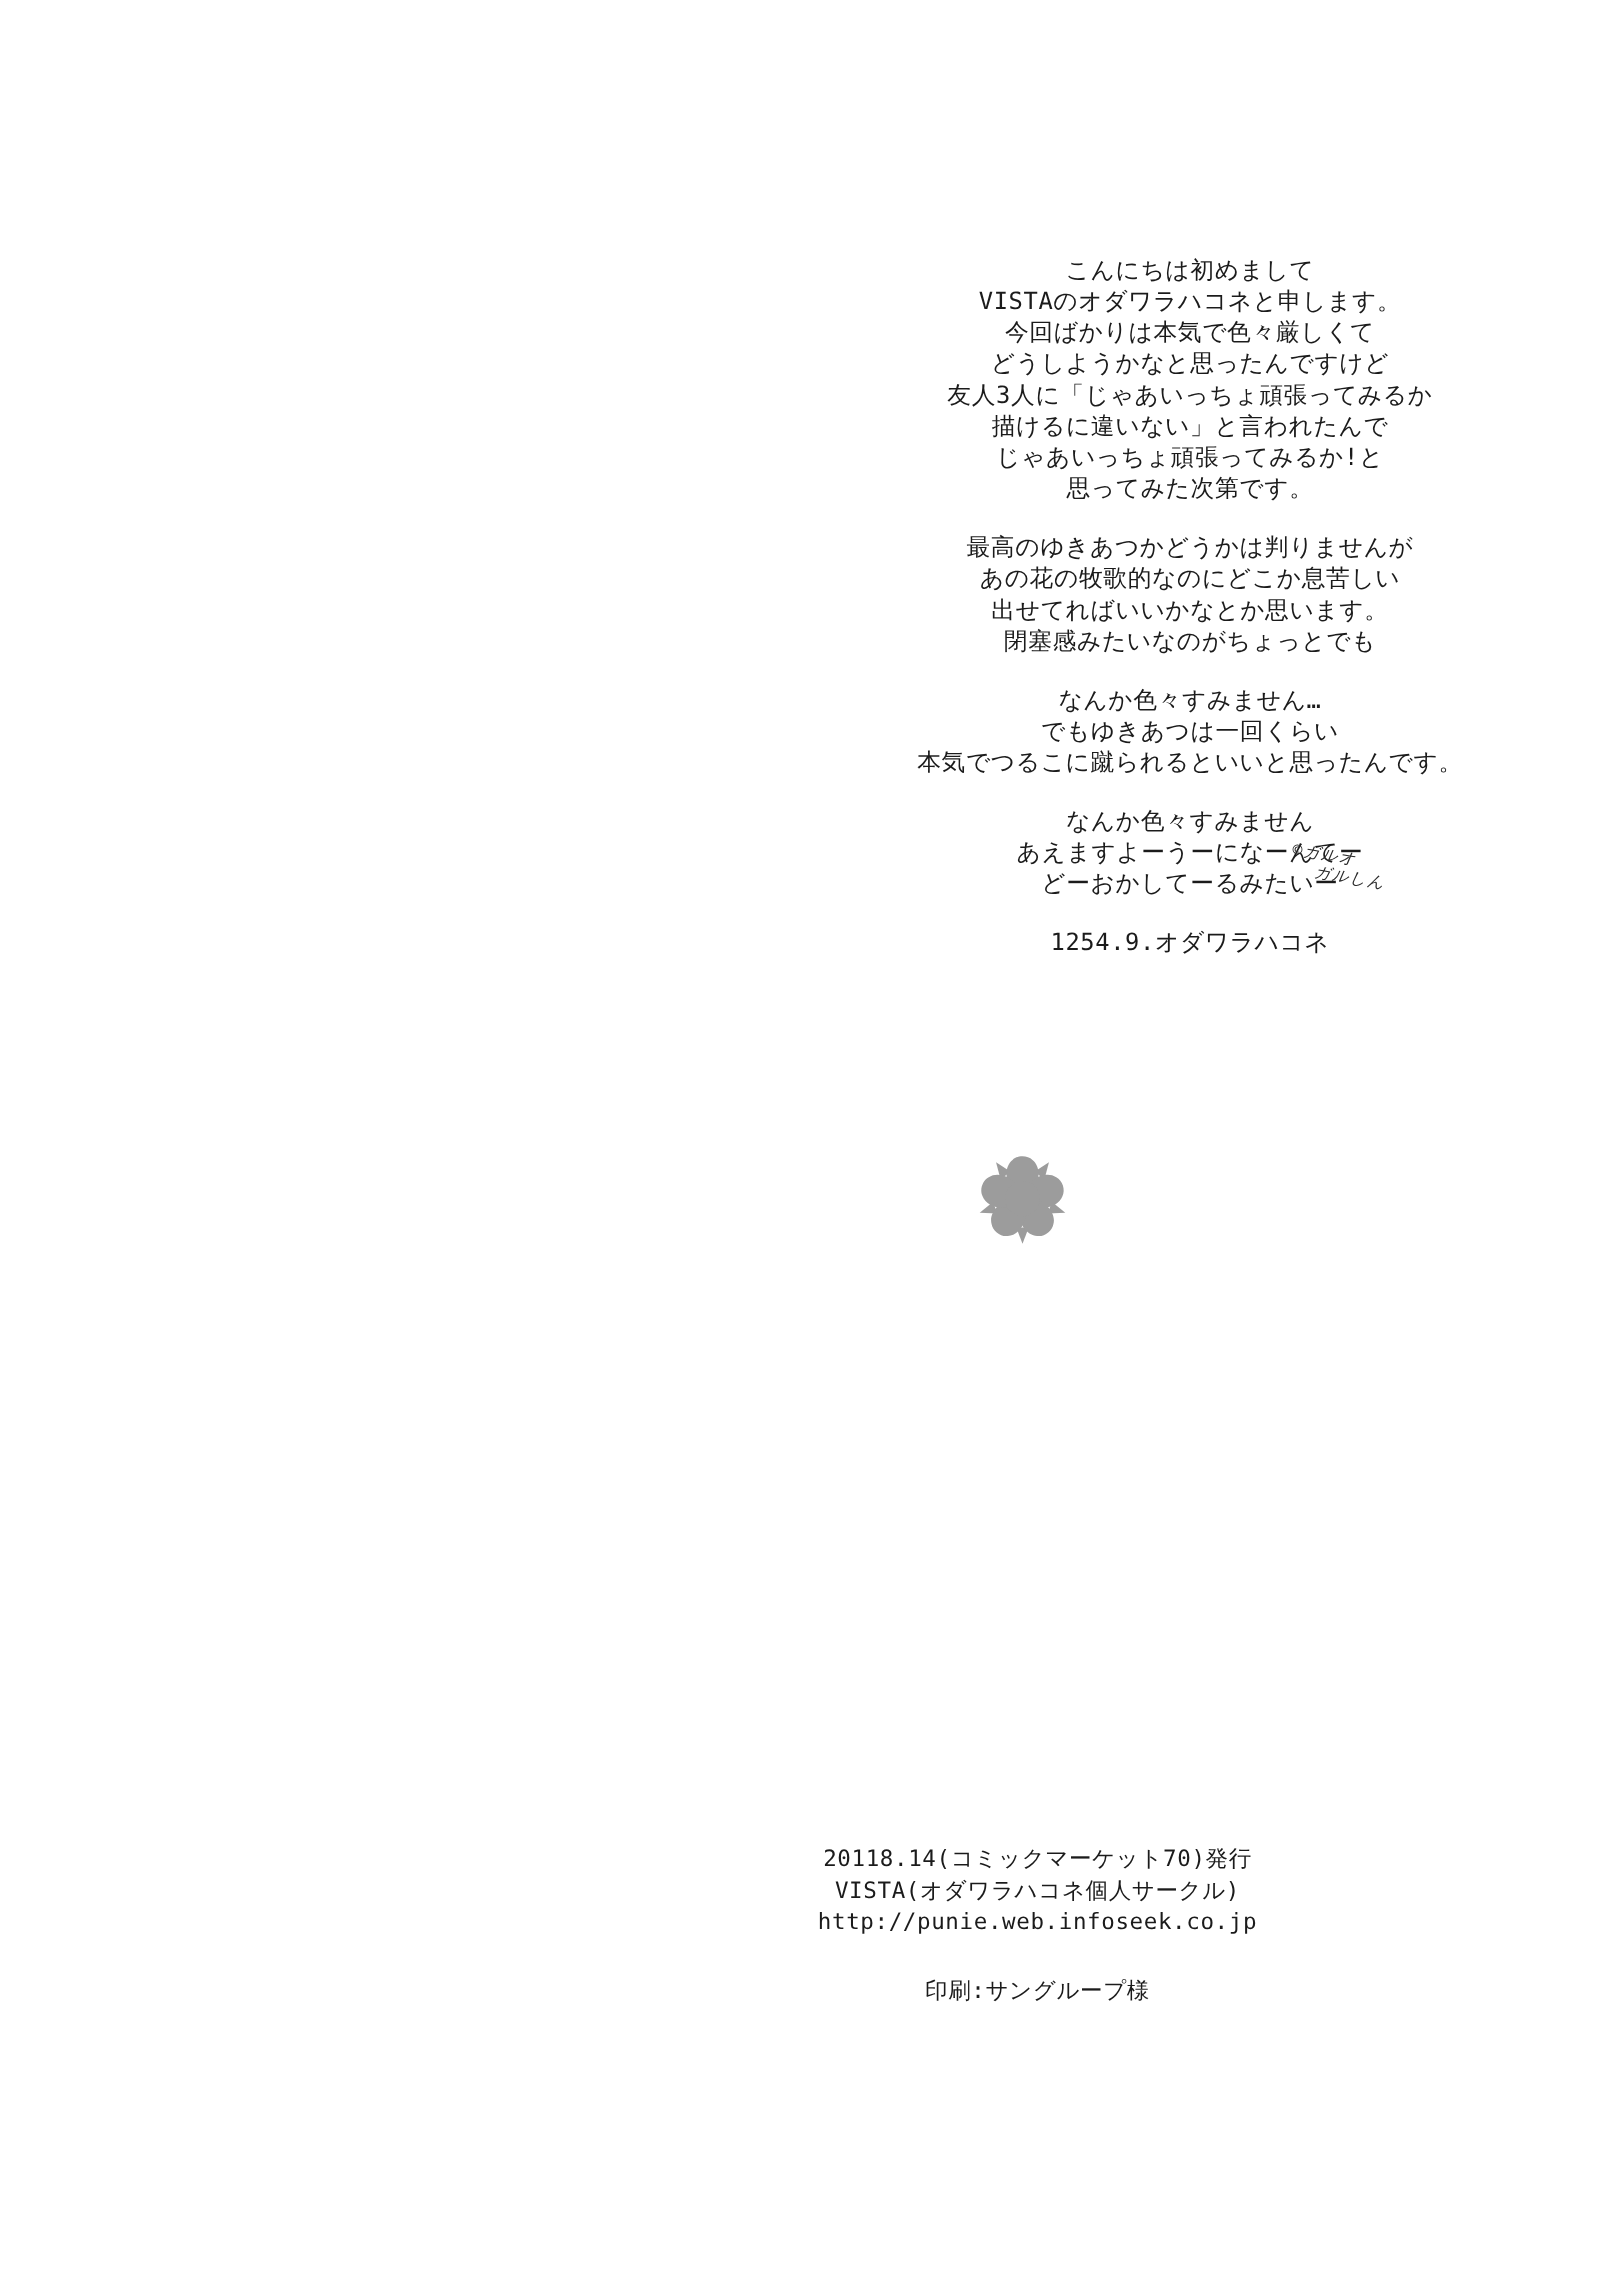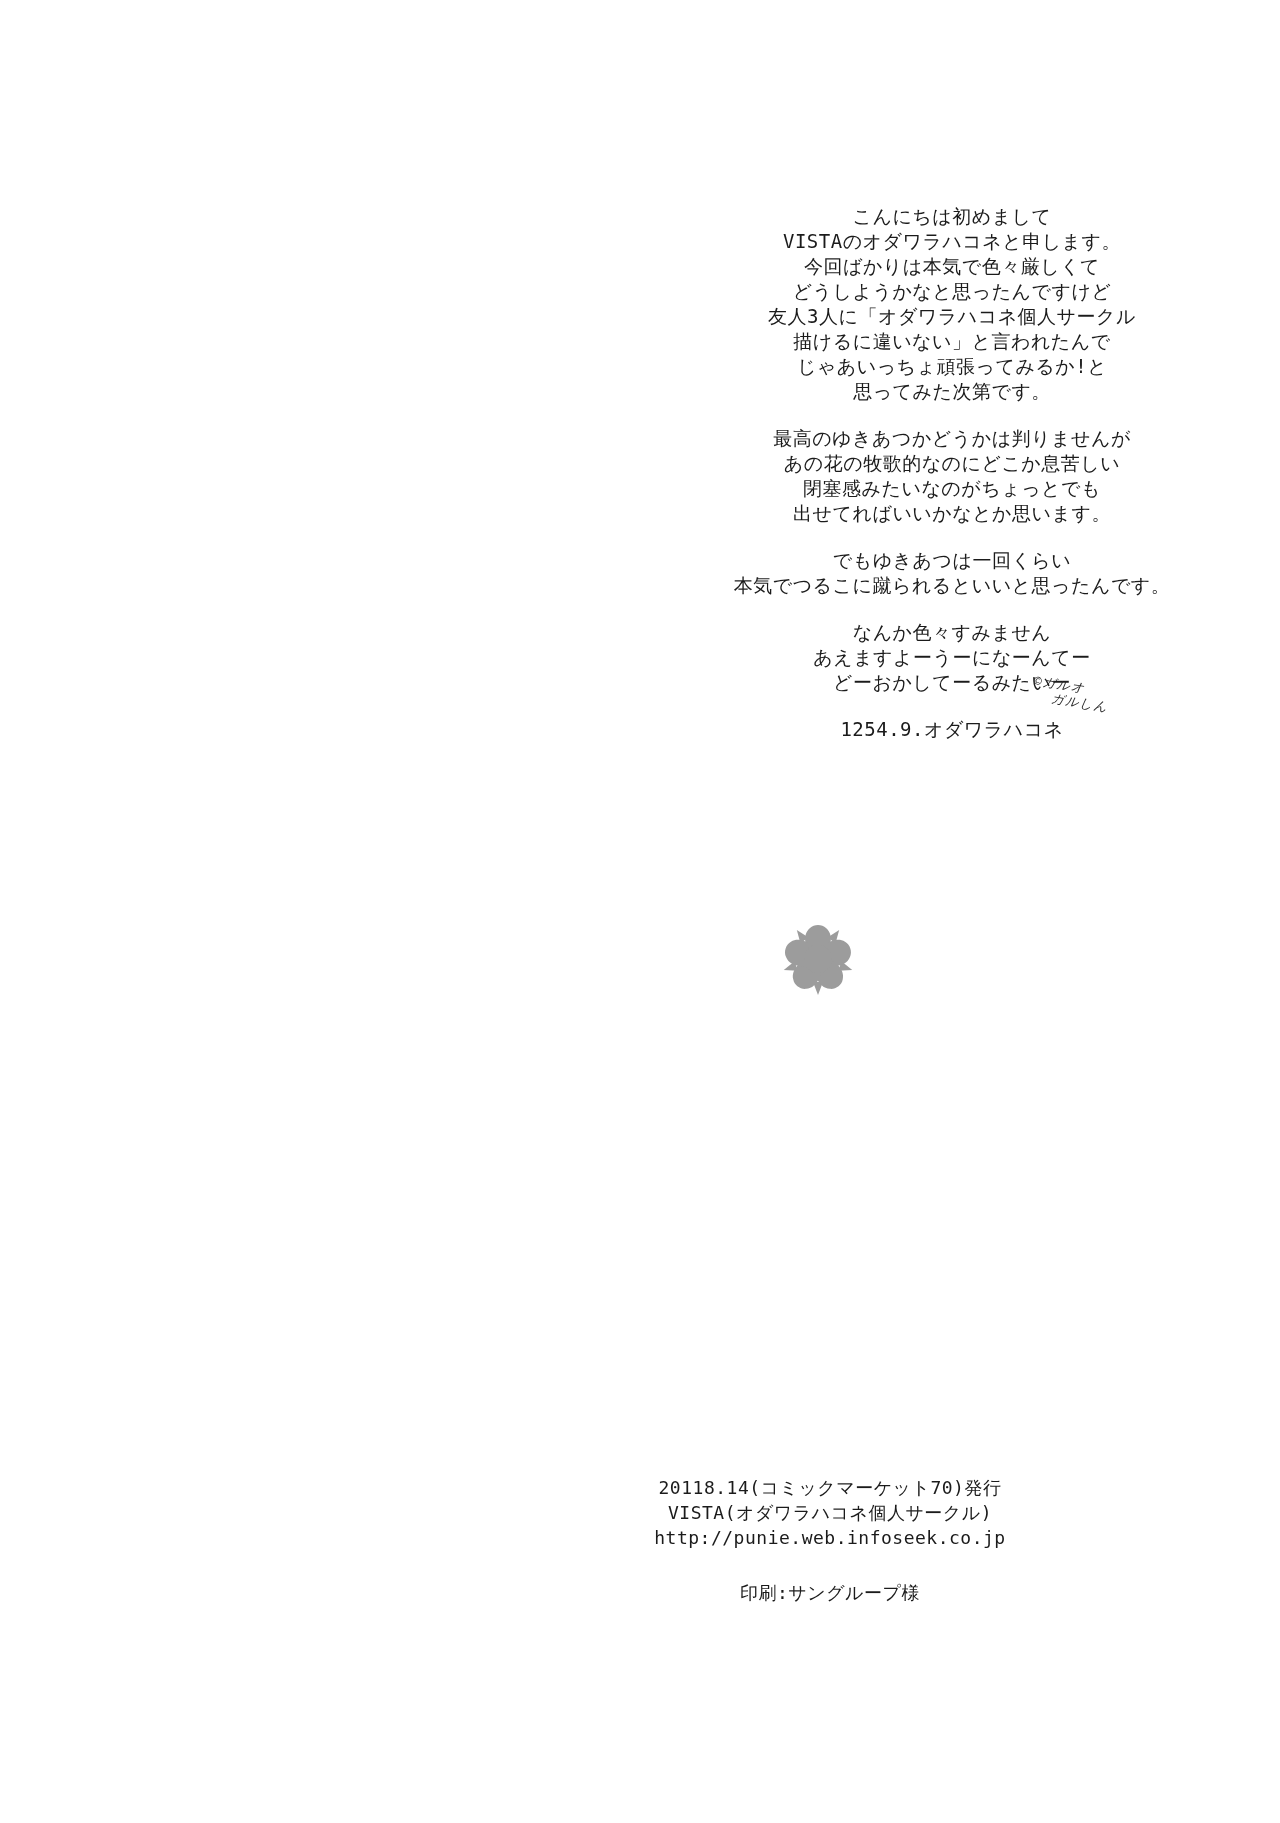--- a/index.html
+++ b/index.html
@@ -69,32 +69,33 @@
 <body>
 
 <div class="page">
 
   <main class="afterword">
     <p>
       <span class="line">こんにちは初めまして</span>
       <span class="line">VISTAのオダワラハコネと申します。</span>
       <span class="line">今回ばかりは本気で色々厳しくて</span>
       <span class="line">どうしようかなと思ったんですけど</span>
-      <span class="line">友人3人に「オダワラハコネ個人サークル</span>
+      <span class="line">友人3人に「じゃあいっちょ頑張ってみるか</span>
       <span class="line">描けるに違いない」と言われたんで</span>
       <span class="line">じゃあいっちょ頑張ってみるか!と</span>
       <span class="line">思ってみた次第です。</span>
     </p>
     <p>
       <span class="line">最高のゆきあつかどうかは判りませんが</span>
       <span class="line">あの花の牧歌的なのにどこか息苦しい</span>
+      <span class="line">出せてればいいかなとか思います。</span>
       <span class="line">閉塞感みたいなのがちょっとでも</span>
-      <span class="line">出せてればいいかなとか思います。</span>
     </p>
     <p>
+      <span class="line">なんか色々すみません…</span>
       <span class="line">でもゆきあつは一回くらい</span>
       <span class="line">本気でつるこに蹴られるといいと思ったんです。</span>
     </p>
     <p>
       <span class="line">なんか色々すみません</span>
       <span class="line">あえますよーうーになーんてー</span>
       <span class="line">どーおかしてーるみたいー</span>
     </p>
     <p class="date-line">1254.9.オダワラハコネ</p>
   </main>

